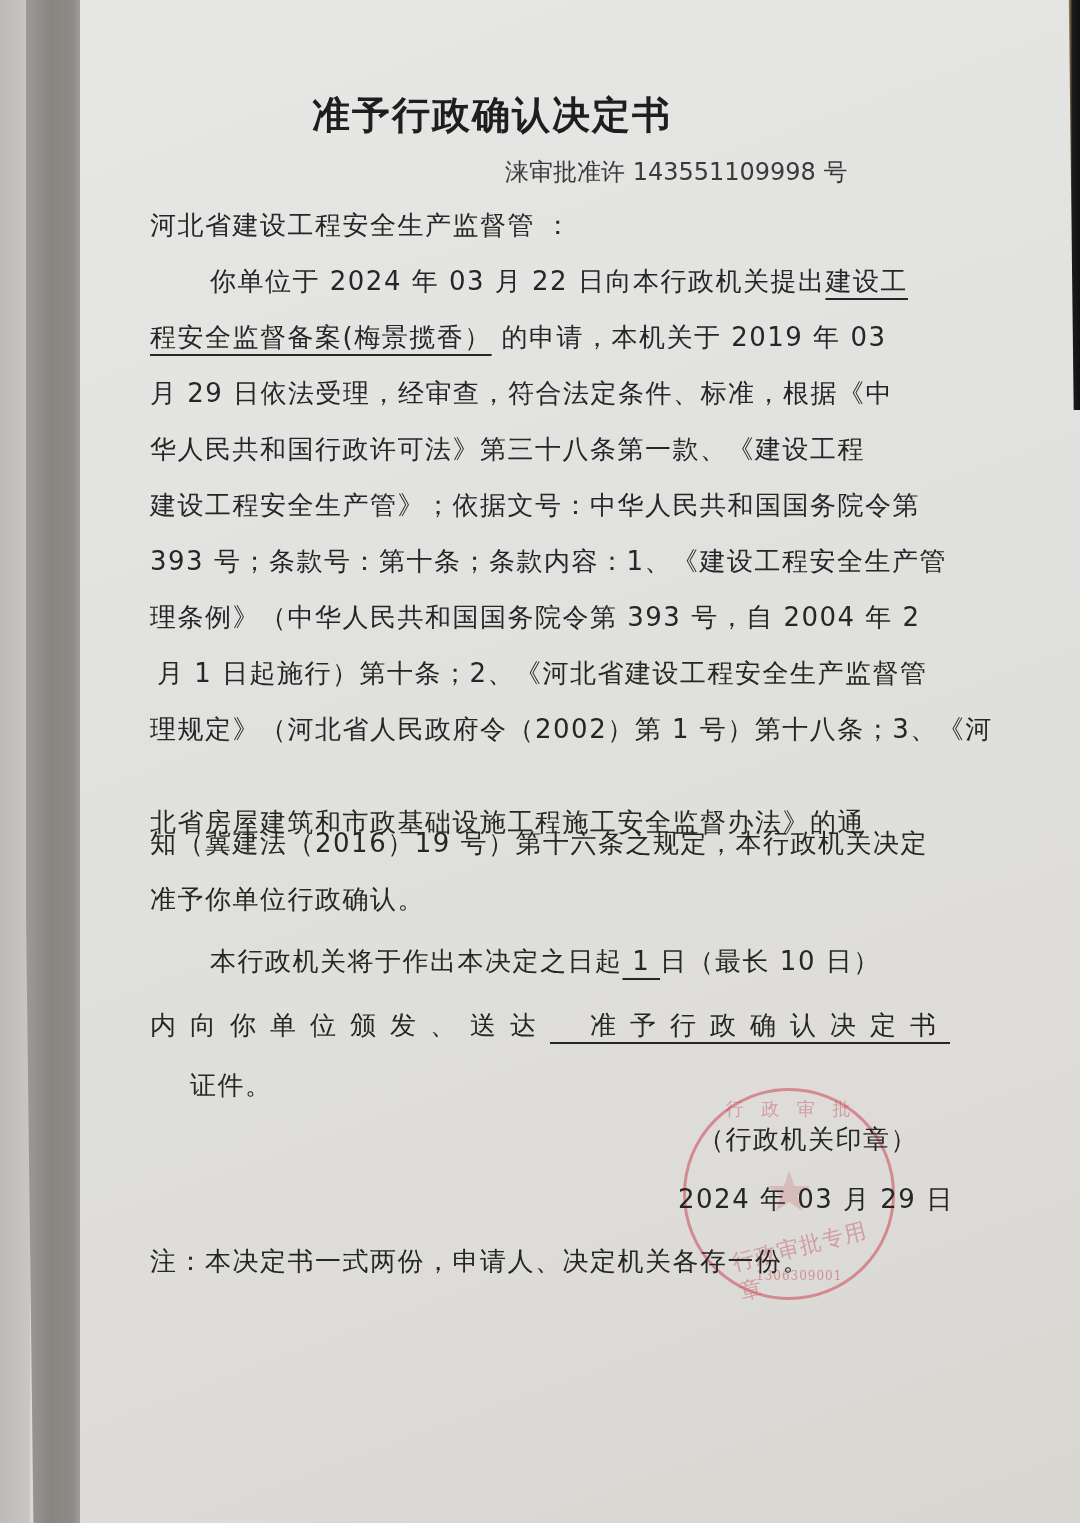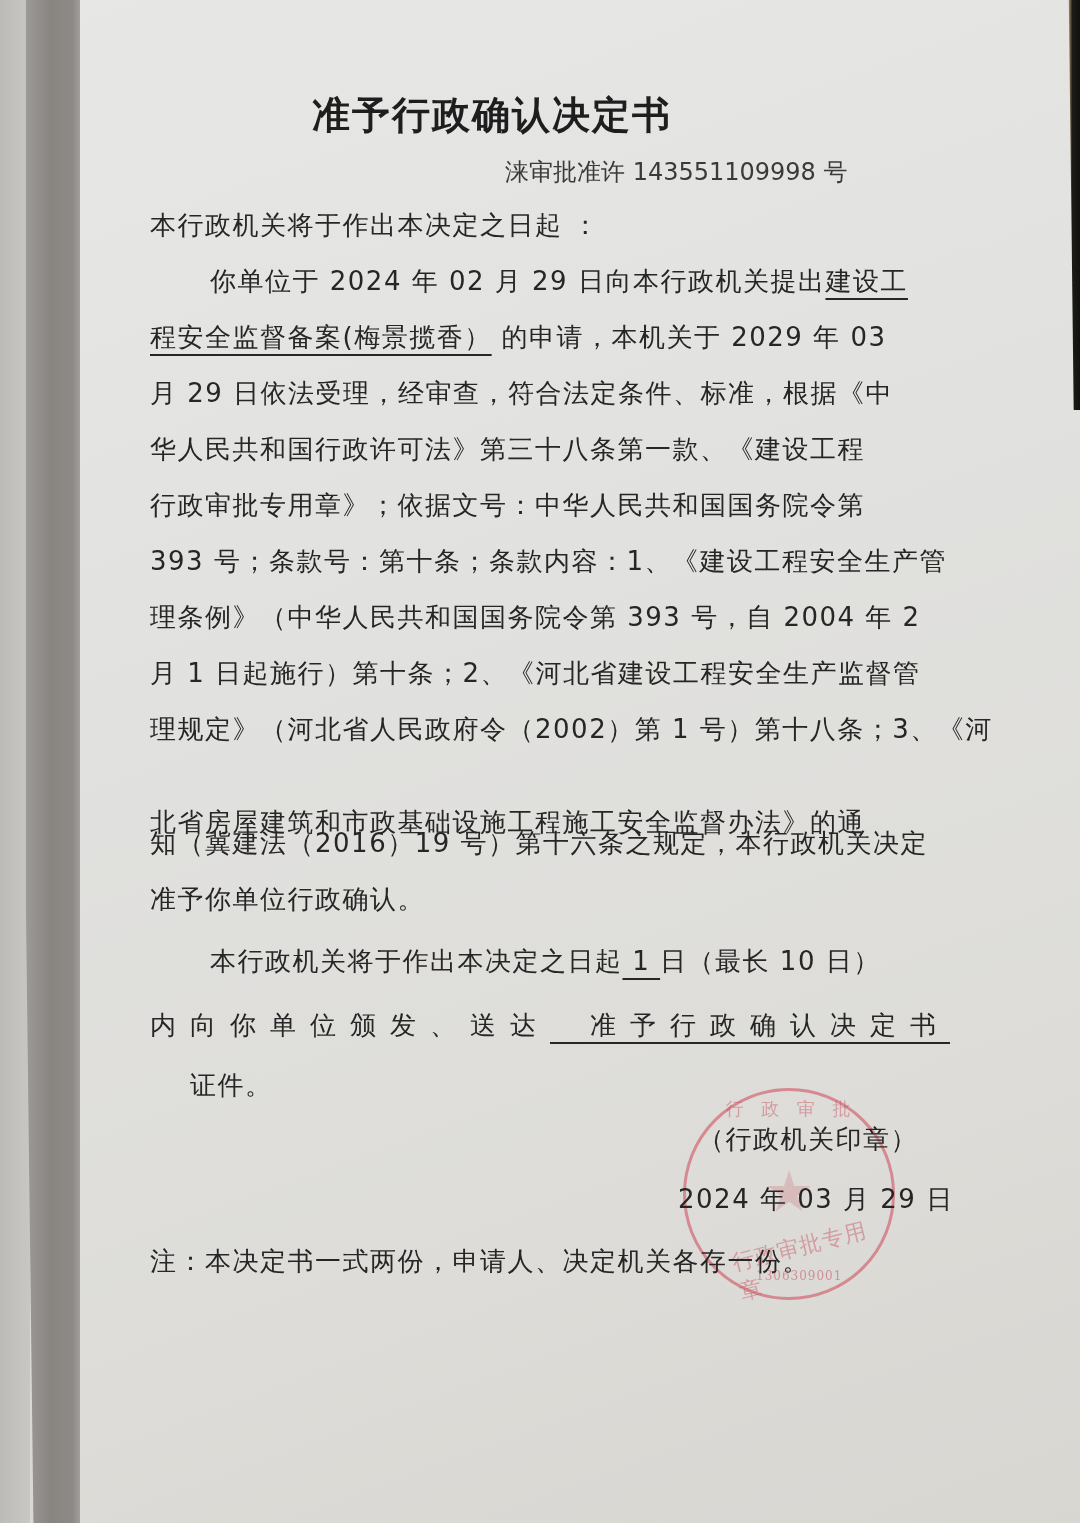--- a/index.html
+++ b/index.html
@@ -67,34 +67,34 @@
 
 <div class="photo">
   <div class="left-strip"></div>
   <div class="left-shadow"></div>
   <div class="paper"></div>
   <div class="right-edge"></div>
 
   <div class="title">准予行政确认决定书</div>
   <div class="docnum">涞审批准许 143551109998 号</div>
 
-  <div class="line" style="top:208px;">本行政机关将于作出本决定之日起 ：</div>
+  <div class="line" style="top:208px;">河北省建设工程安全生产监督管 ：</div>
 
   <div class="line" style="top:264px; left:210px;">
-    <span>你单位于 2024 年 02 月 29 日向本行政机关提出</span><span class="u">建设工</span>
+    <span>你单位于 2024 年 03 月 22 日向本行政机关提出</span><span class="u">建设工</span>
   </div>
   <div class="line" style="top:320px;">
-    <span class="u">程安全监督备案(梅景揽香）</span><span> 的申请，本机关于 2029 年 03</span>
+    <span class="u">程安全监督备案(梅景揽香）</span><span> 的申请，本机关于 2019 年 03</span>
   </div>
   <div class="line" style="top:376px;">月 29 日依法受理，经审查，符合法定条件、标准，根据《中</div>
   <div class="line" style="top:432px;">华人民共和国行政许可法》第三十八条第一款、《建设工程</div>
-  <div class="line" style="top:488px;">行政审批专用章》；依据文号：中华人民共和国国务院令第</div>
+  <div class="line" style="top:488px;">建设工程安全生产管》；依据文号：中华人民共和国国务院令第</div>
   <div class="line" style="top:544px;">393 号；条款号：第十条；条款内容：1、《建设工程安全生产管</div>
   <div class="line" style="top:600px;">理条例》（中华人民共和国国务院令第 393 号，自 2004 年 2</div>
-  <div class="line" style="top:656px;">月 1 日起施行）第十条；2、《河北省建设工程安全生产监督管</div>
+  <div class="line" style="top:656px;margin-left:7px;">月 1 日起施行）第十条；2、《河北省建设工程安全生产监督管</div>
   <div class="line" style="top:712px;">理规定》（河北省人民政府令（2002）第 1 号）第十八条；3、《河</div>
   <div class="line" style="top:768px;margin-top:37px;">北省房屋建筑和市政基础设施工程施工安全监督办法》的通</div>
   <div class="line" style="top:826px;">知（冀建法（2016）19 号）第十六条之规定，本行政机关决定</div>
   <div class="line" style="top:882px;">准予你单位行政确认。</div>
 
   <div class="line" style="top:944px; left:210px;">
     <span>本行政机关将于作出本决定之日起</span><span class="u"> 1 </span><span>日（最长 10 日）</span>
   </div>
   <div class="line" style="top:1008px;">
     <span class="wide">内向你单位颁发、送达</span><span class="u wide">　准予行政确认决定书</span>

